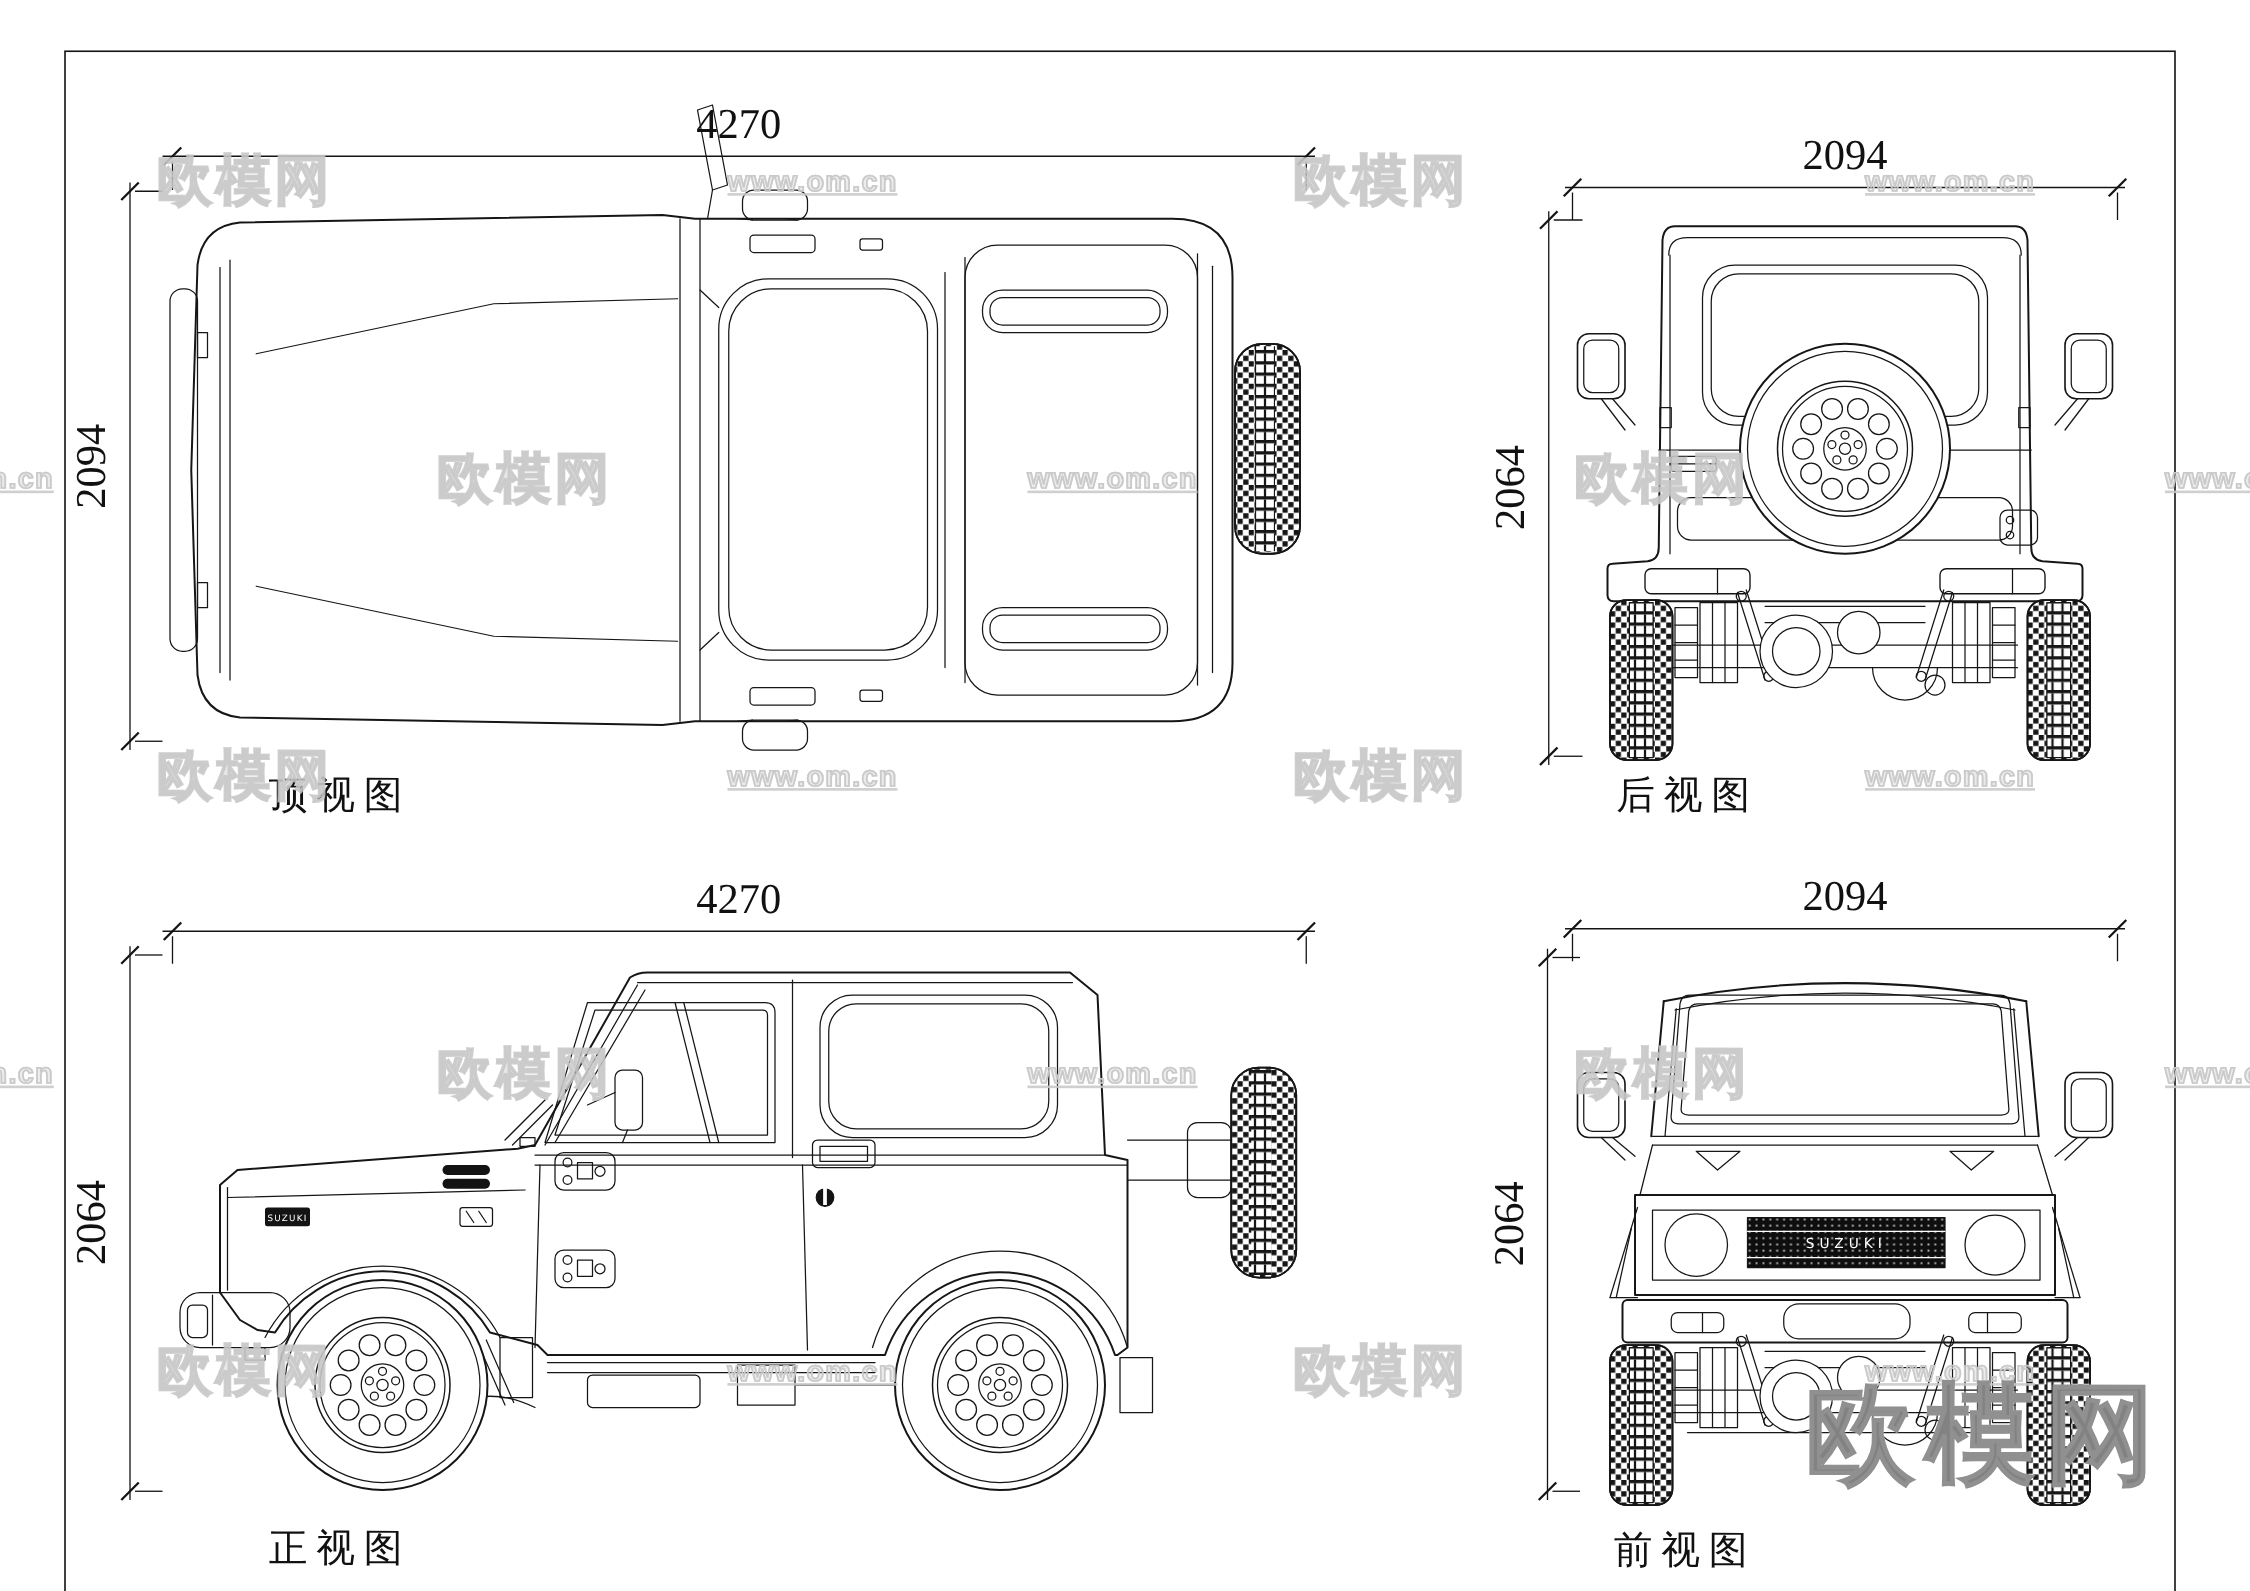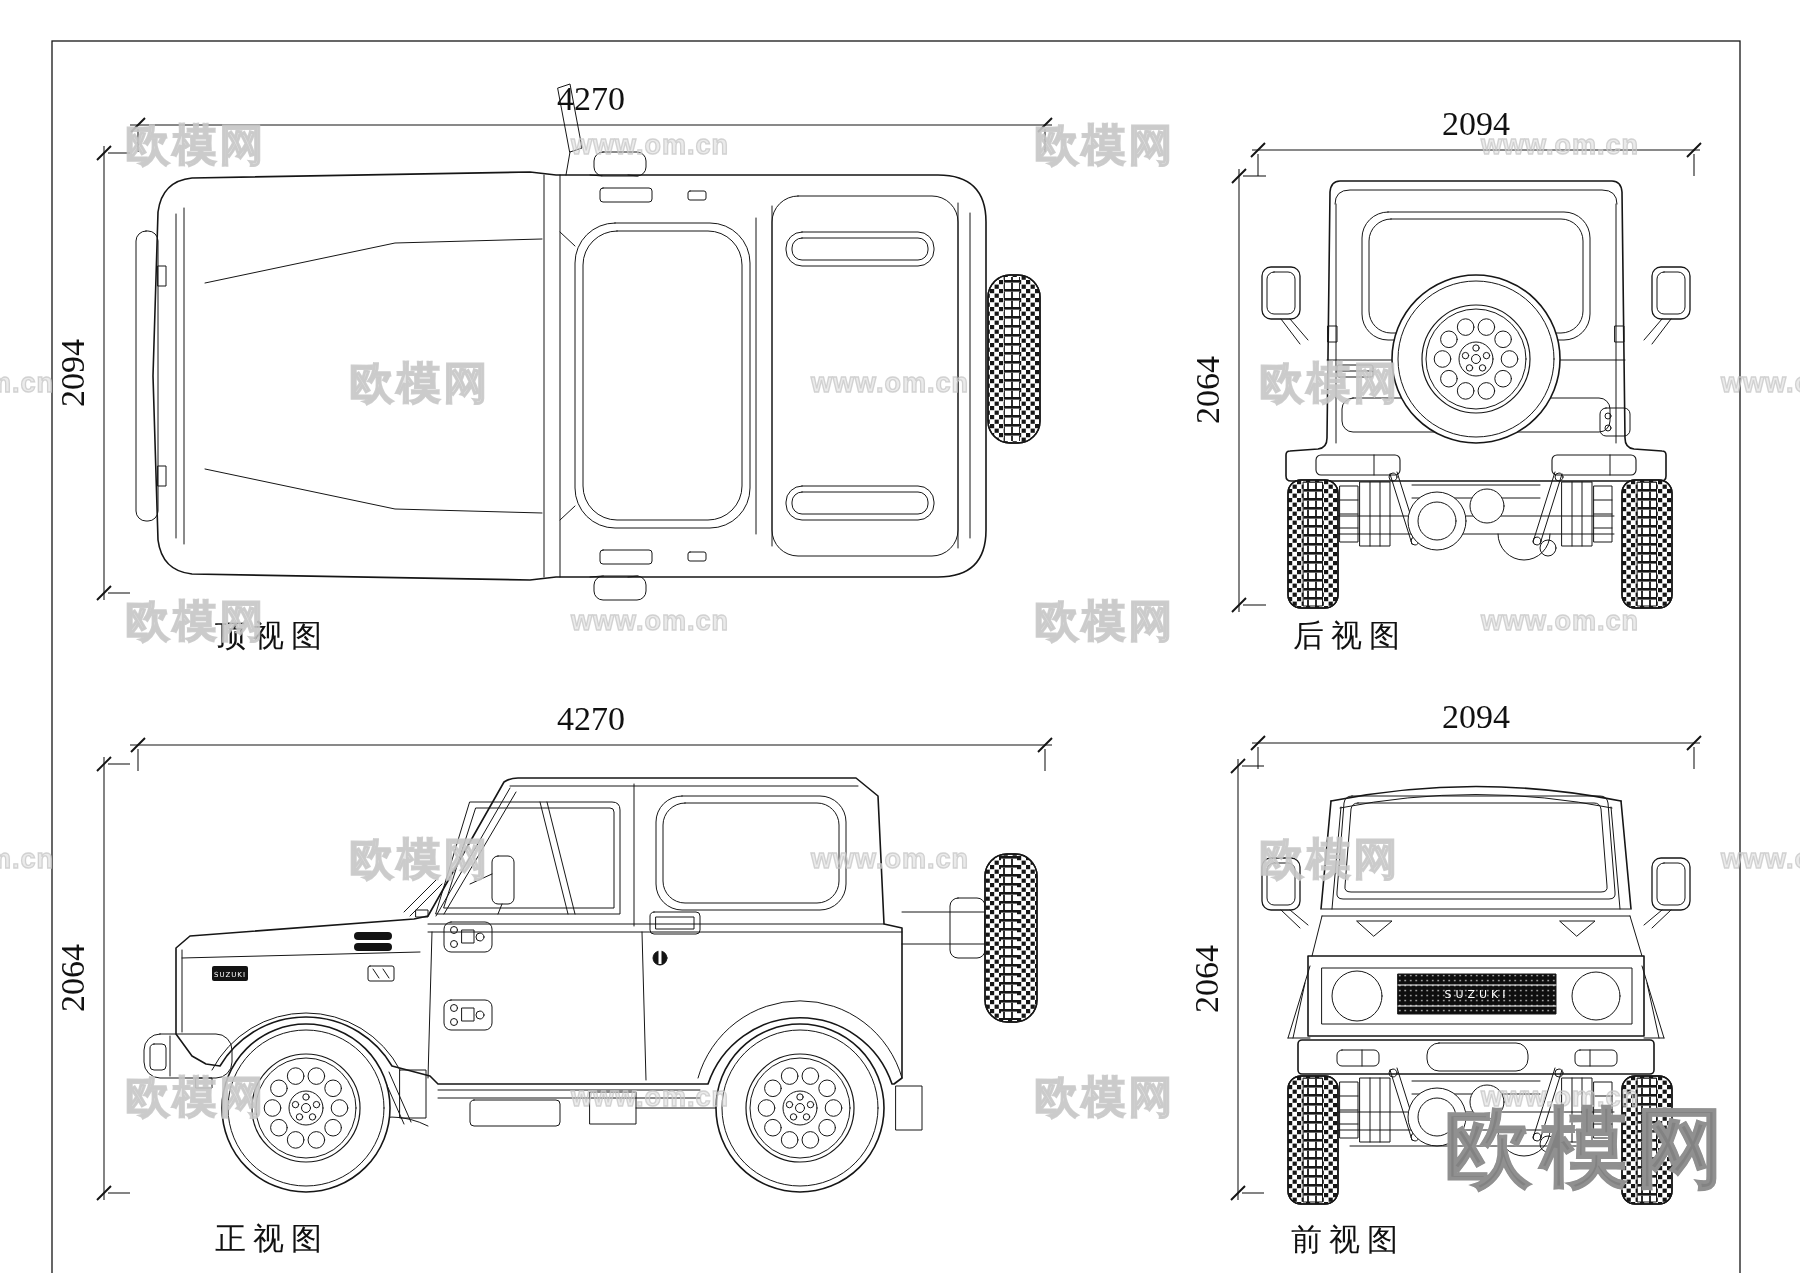--- a/index.html
+++ b/index.html
@@ -6,23 +6,23 @@
   #page{position:relative;width:1800px;height:1273px;background:#ffffff;overflow:hidden;
         font-family:"Liberation Serif","DejaVu Serif",serif;margin-top:28px;}
   #draw{position:absolute;left:0;top:0;z-index:1;}
   
   #wmlayer{position:absolute;left:0;top:0;width:1800px;height:1273px;z-index:3;pointer-events:none;overflow:hidden;}
   .wm{position:absolute;transform:translate(-50%,-50%);white-space:nowrap;
       font-family:"Liberation Sans","DejaVu Sans",sans-serif;font-weight:700;}
   .wm-brand{font-size:44px;letter-spacing:3px;color:transparent;
             -webkit-text-stroke:1.6px rgba(198,198,198,.85);
             text-shadow:0 0 1px rgba(205,205,205,.45);}
-  .wm-url{font-size:27px;letter-spacing:1px;color:transparent;
+  .wm-url{font-size:23px;letter-spacing:1px;color:transparent;
           -webkit-text-stroke:1.3px rgba(200,200,200,.8);
-          text-shadow:0 0 1px rgba(205,205,205,.4);}
+          text-shadow:0 0 1px rgba(205,205,205,.4);text-decoration:underline;}
   .wm-big{font-size:88px;letter-spacing:8px;color:#828282;
           -webkit-text-stroke:1px #909090;text-shadow:0 0 2px rgba(255,255,255,.8);}
   
   .ln{stroke:#161616;stroke-width:1;fill:none;stroke-linejoin:round;stroke-linecap:round;}
   .ln2{stroke:#161616;stroke-width:1.6;fill:none;stroke-linejoin:round;}
   .dk{fill:#131313;stroke:none;}
   .dim line{stroke:#141414;stroke-width:1.05;}
   .dim .tick{stroke-width:1.9;}
   .dim-num{font-family:"Liberation Serif","DejaVu Serif",serif;font-size:34px;fill:#111;}
   .view-label{font-family:"Liberation Serif","DejaVu Serif",serif;font-size:31px;fill:#111;letter-spacing:7px;}

